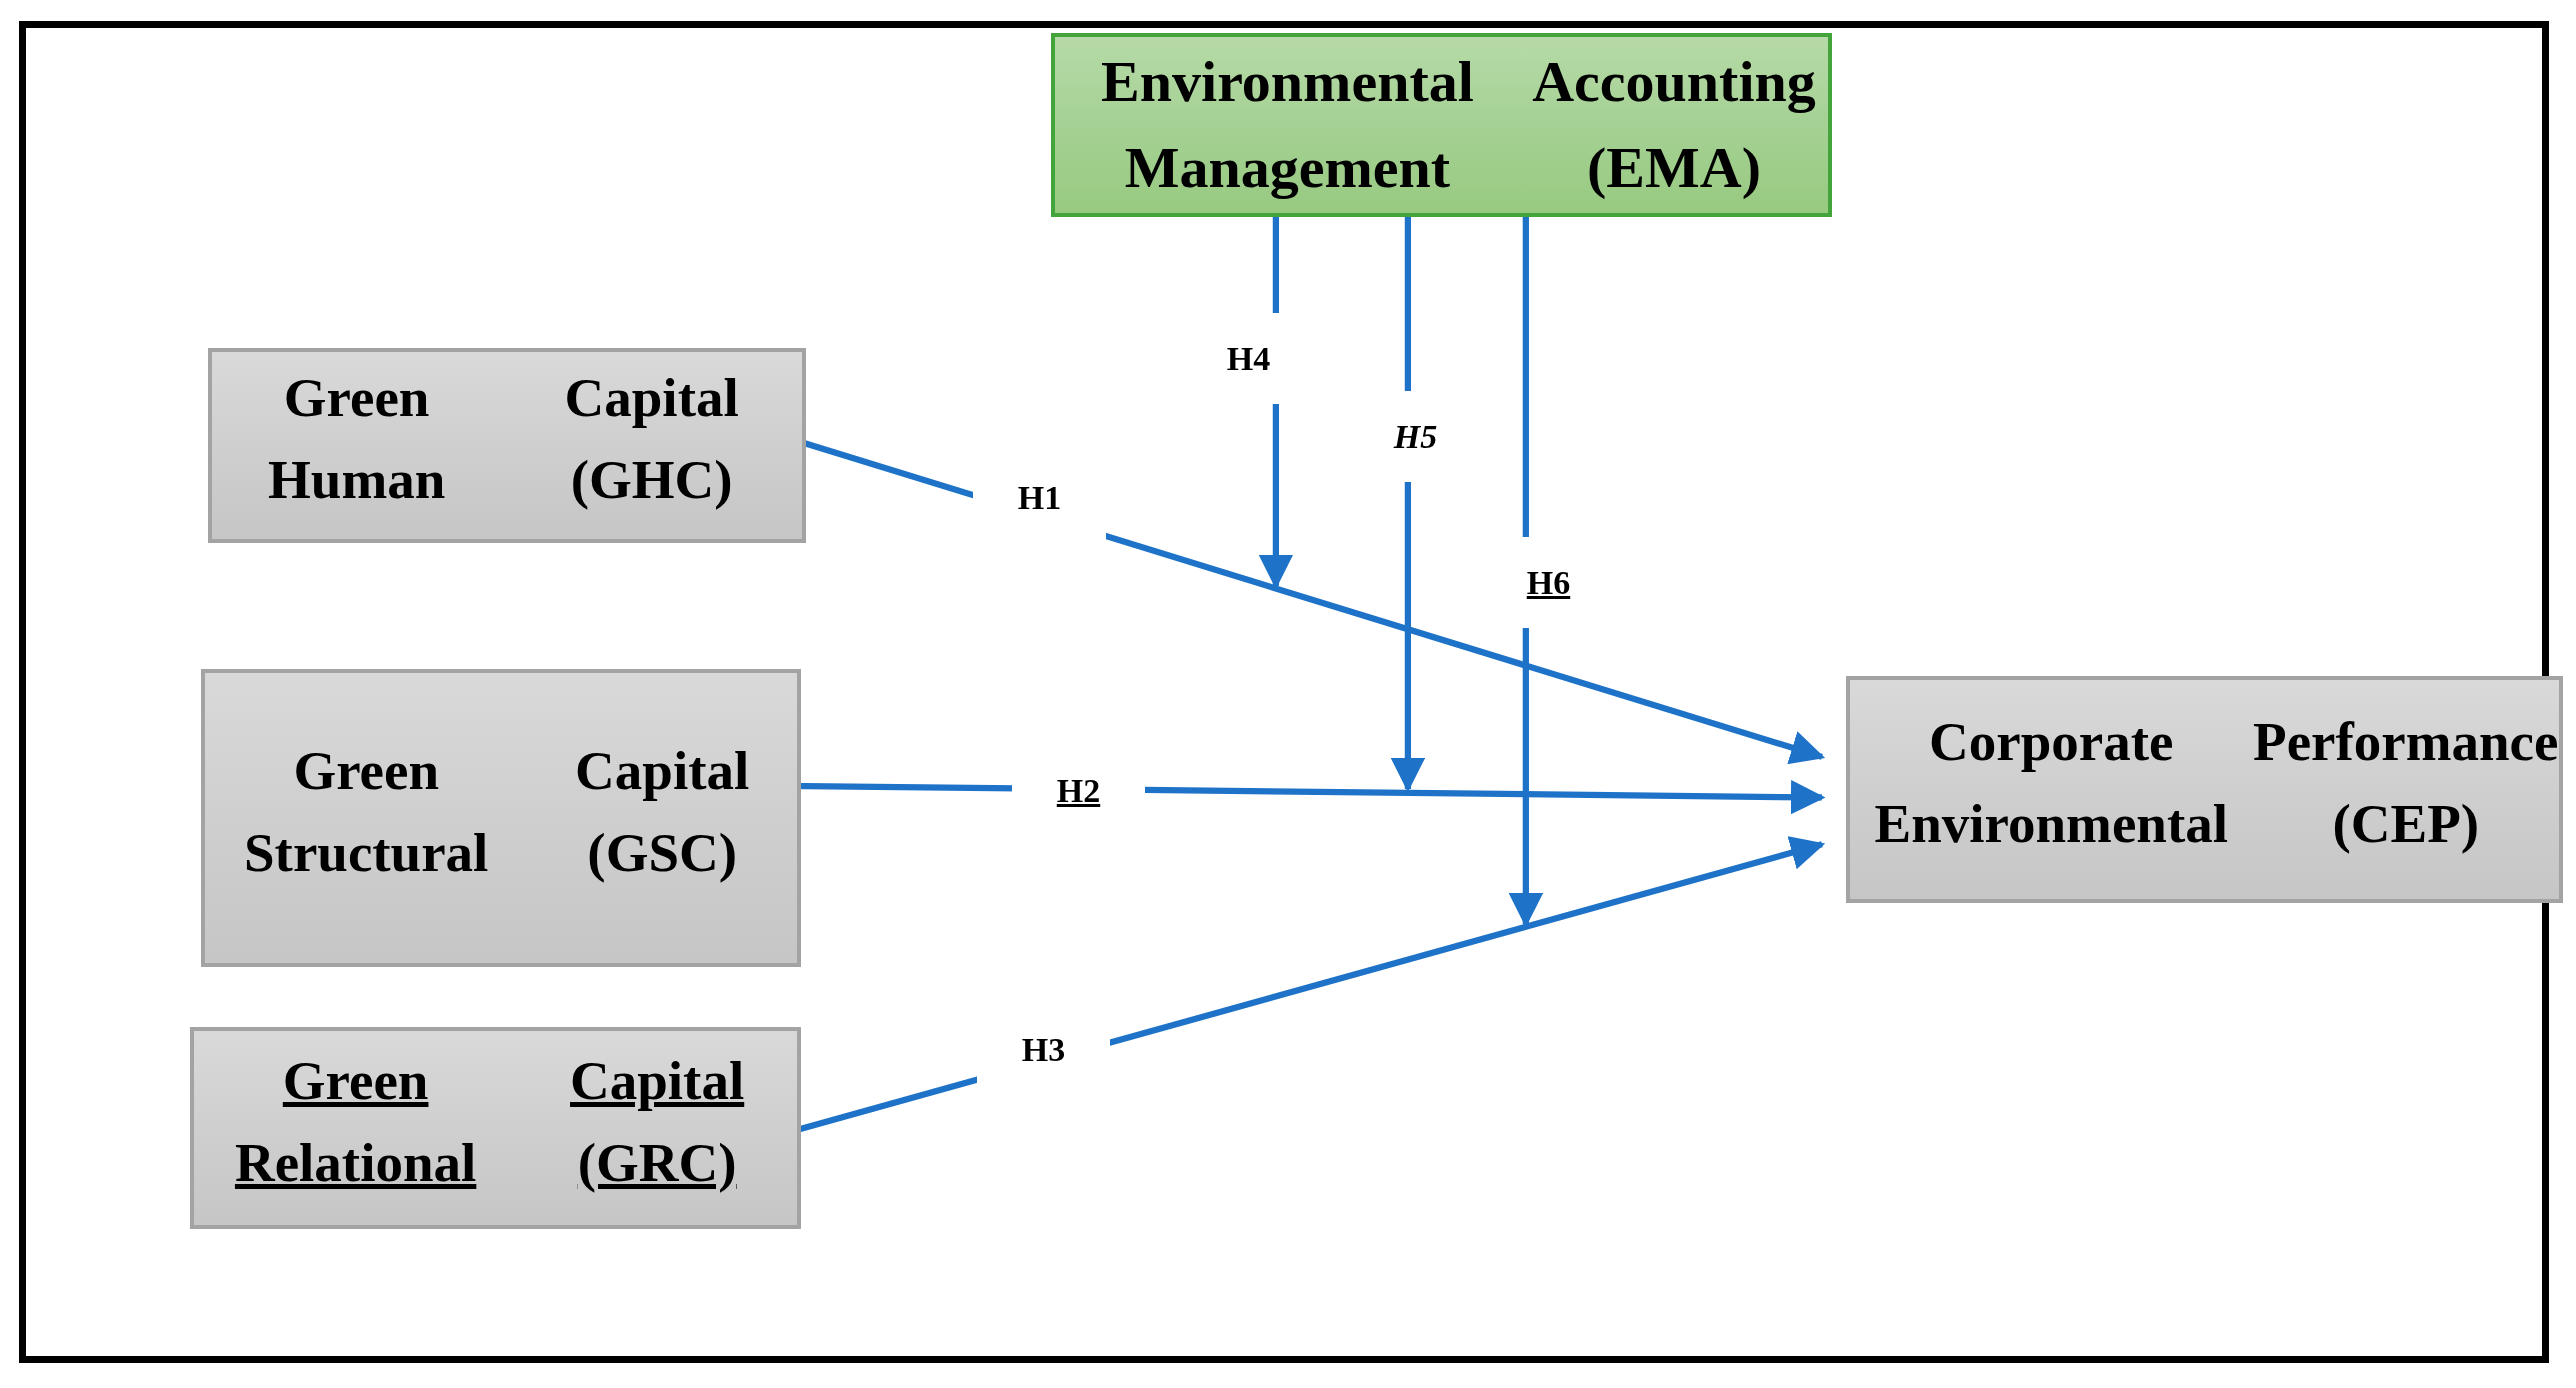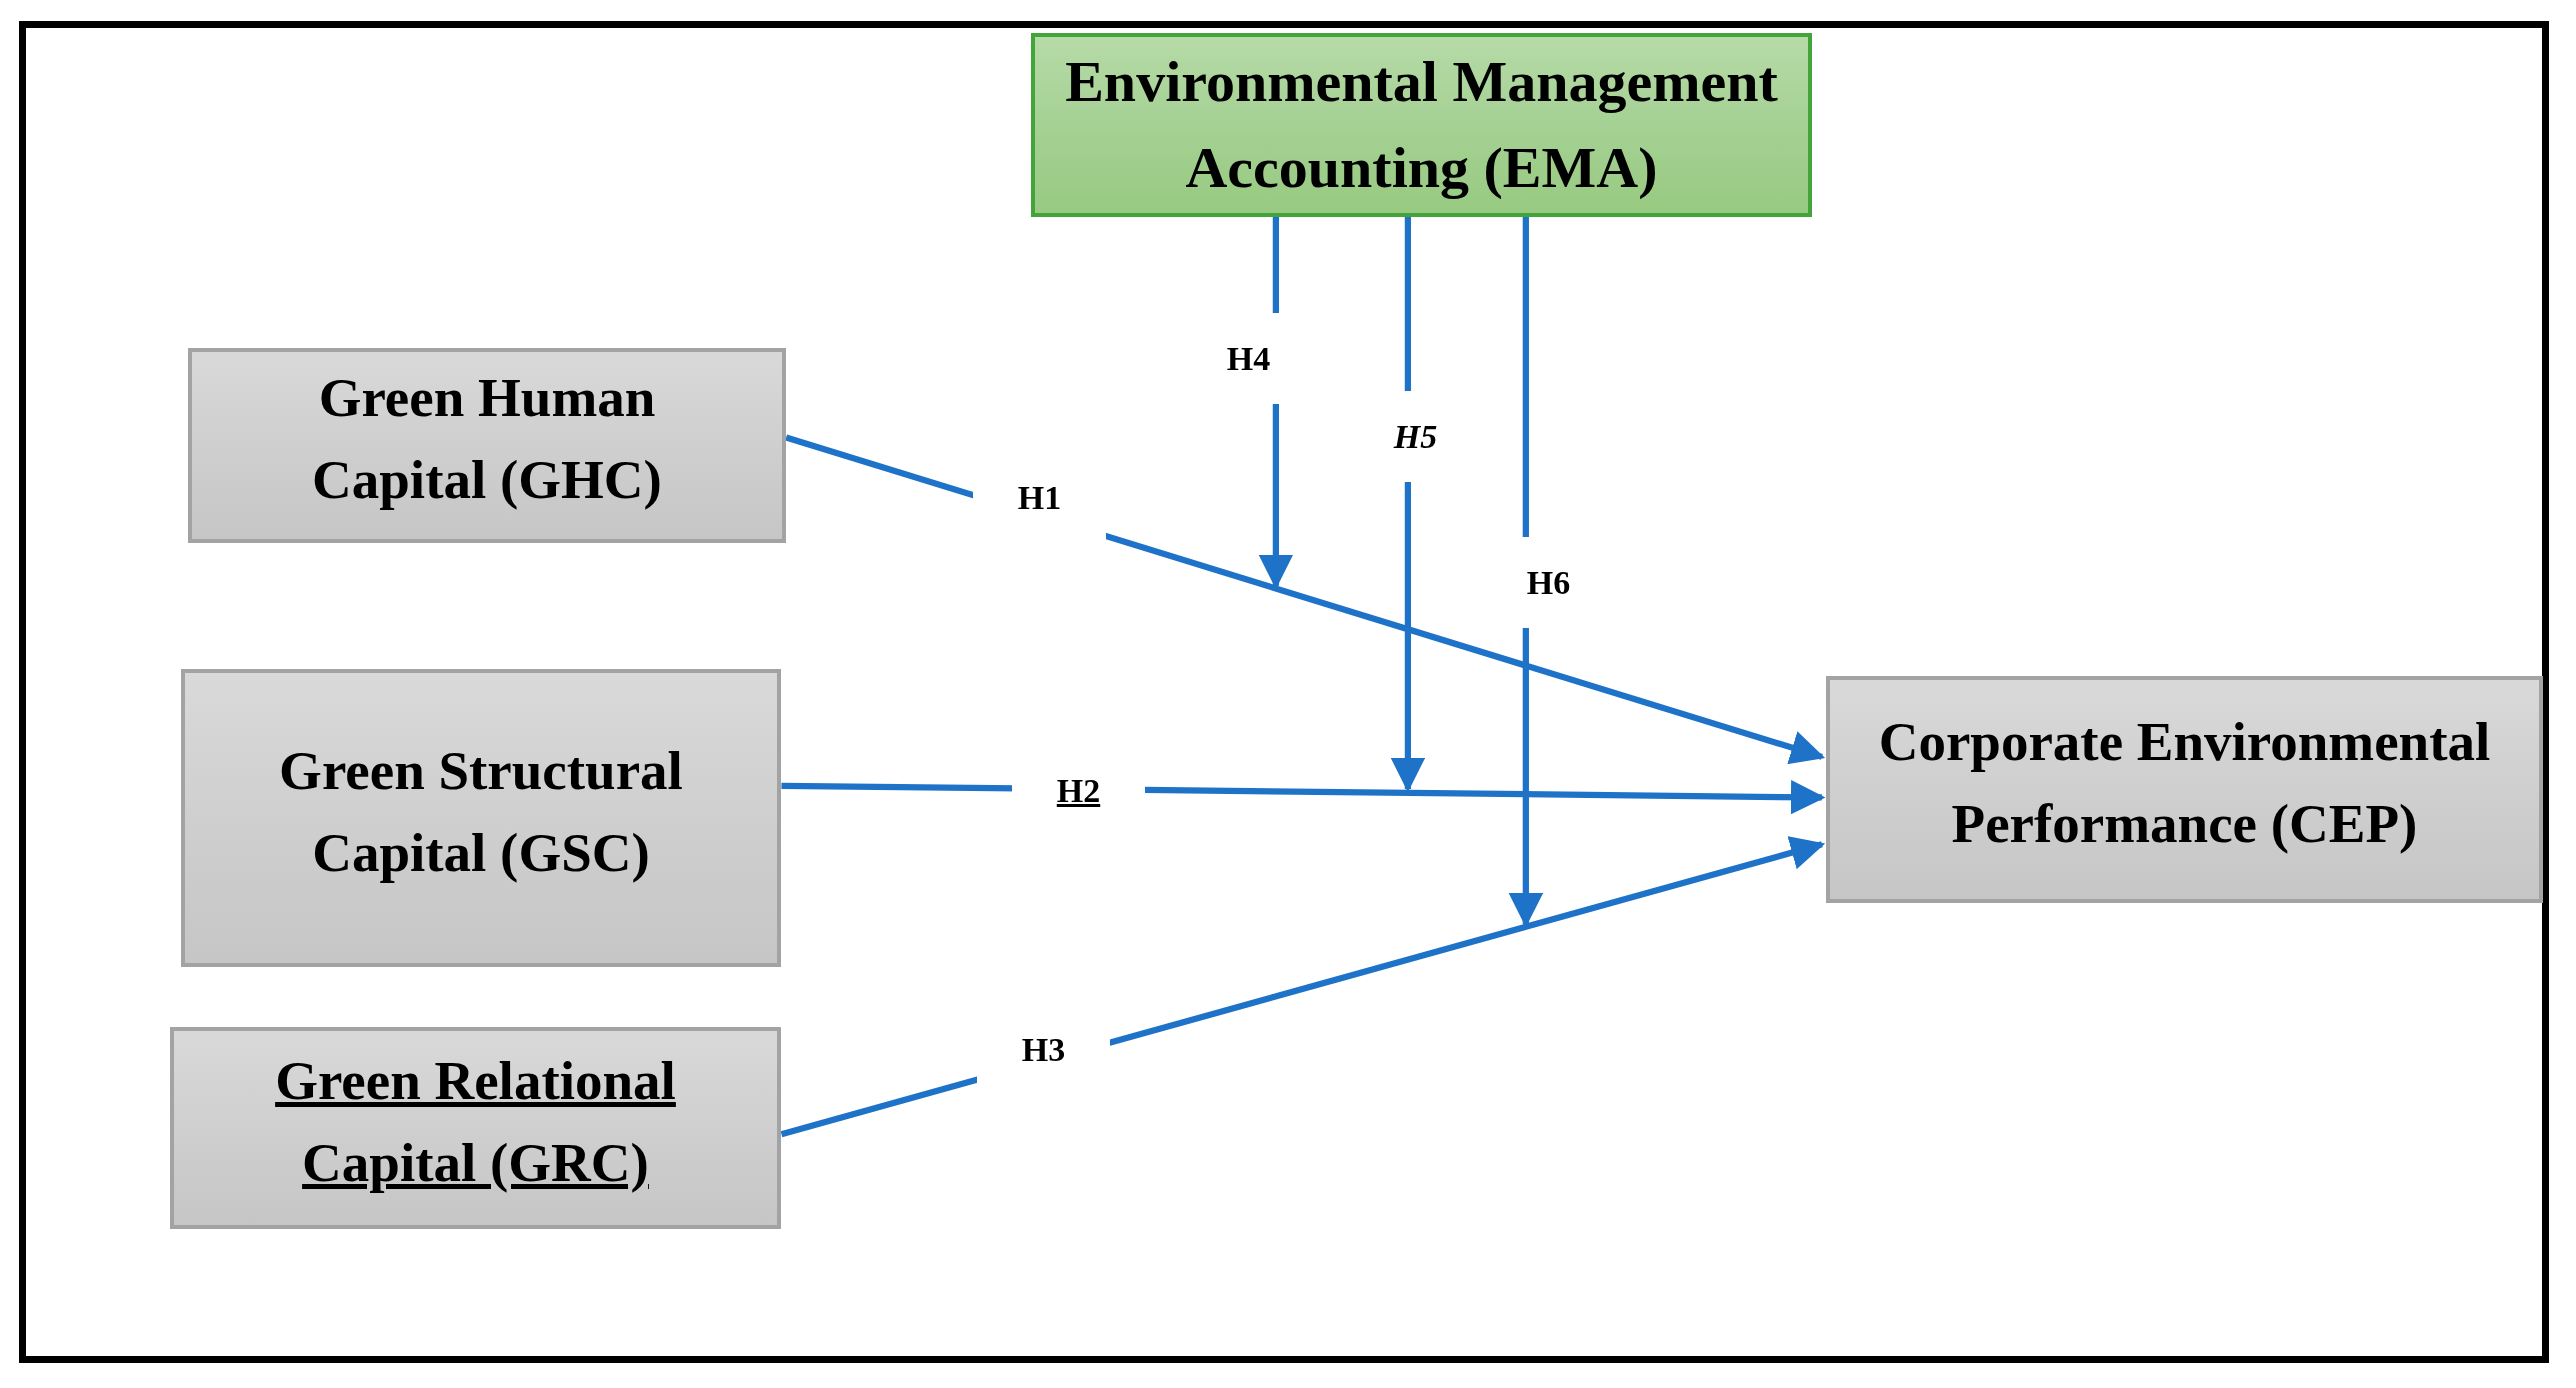--- a/index.html
+++ b/index.html
@@ -23,27 +23,28 @@
   }
   svg.connectors {
     position: absolute; left: 0; top: 0;
     width: 2576px; height: 1388px;
     z-index: 1;
   }
   .node {
     position: absolute;
     box-sizing: border-box;
     display: flex;
-    flex-direction: column;
+    flex-direction: row;
     align-items: center;
     justify-content: center;
     text-align: center;
     font-weight: bold;
     color: #000000;
     z-index: 2;
+    margin-left: 20px;
   }
   .node span { display: block; }
   .node.green {
     background: linear-gradient(180deg, #b6daa7 0%, #a5d194 50%, #98ca81 100%);
     border: 4.7px solid #43a43c;
     font-size: 58px;
     line-height: 86px;
   }
   .node.gray {
     background: linear-gradient(180deg, #d9d9d9 0%, #cecece 55%, #c6c6c6 100%);
@@ -67,21 +68,21 @@
     font-weight: bold;
     font-size: 34px;
     color: #000000;
     z-index: 3;
   }
   .hlabel.h1 { left: 973px; top: 452px; }
   .hlabel.h2 { left: 1012px; top: 745px; text-decoration: underline; }
   .hlabel.h3 { left: 977px; top: 1004px; align-items: center; }
   .hlabel.h4 { left: 1182px; top: 313px; }
   .hlabel.h5 { left: 1349px; top: 391px; font-style: italic; }
-  .hlabel.h6 { left: 1482px; top: 537px; }
+  .hlabel.h6 { left: 1482px; top: 537px; text-decoration: underline; }
 </style>
 </head>
 <body>
 
 <div class="figure">
 
   <div class="outer-border"></div>
 
   <svg class="connectors" viewBox="0 0 3297 1777" xmlns="http://www.w3.org/2000/svg">
     <defs>

